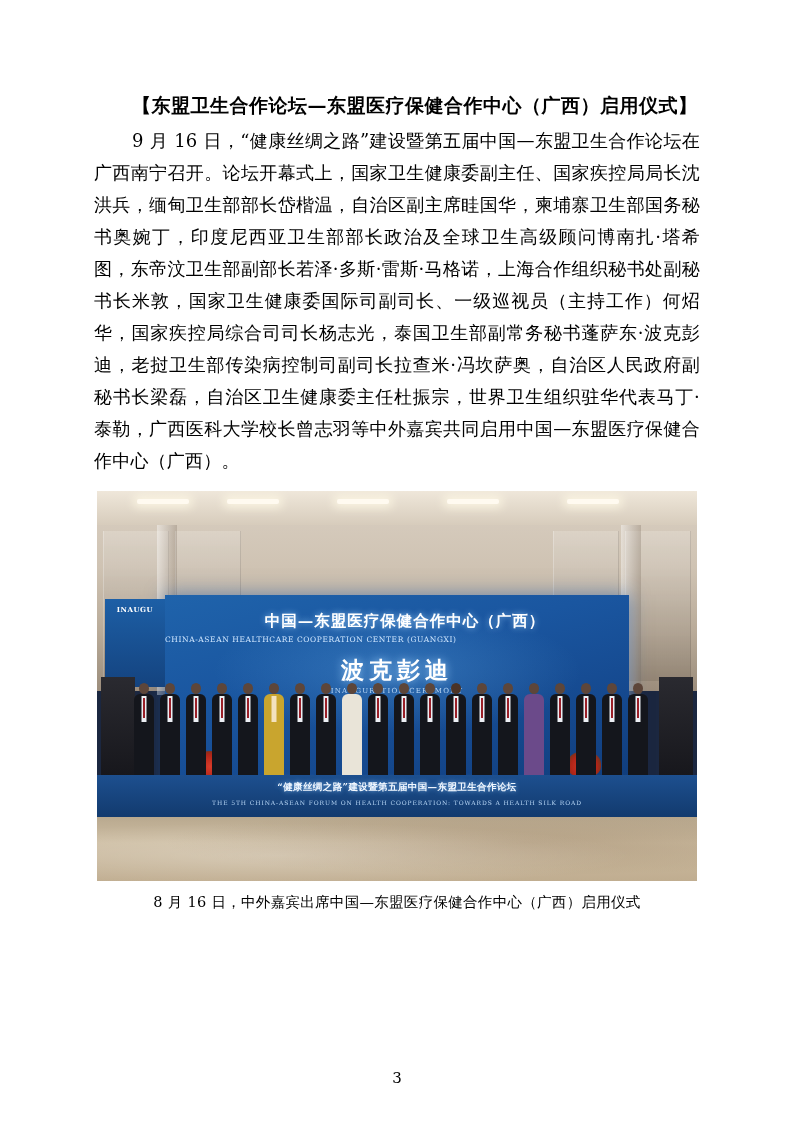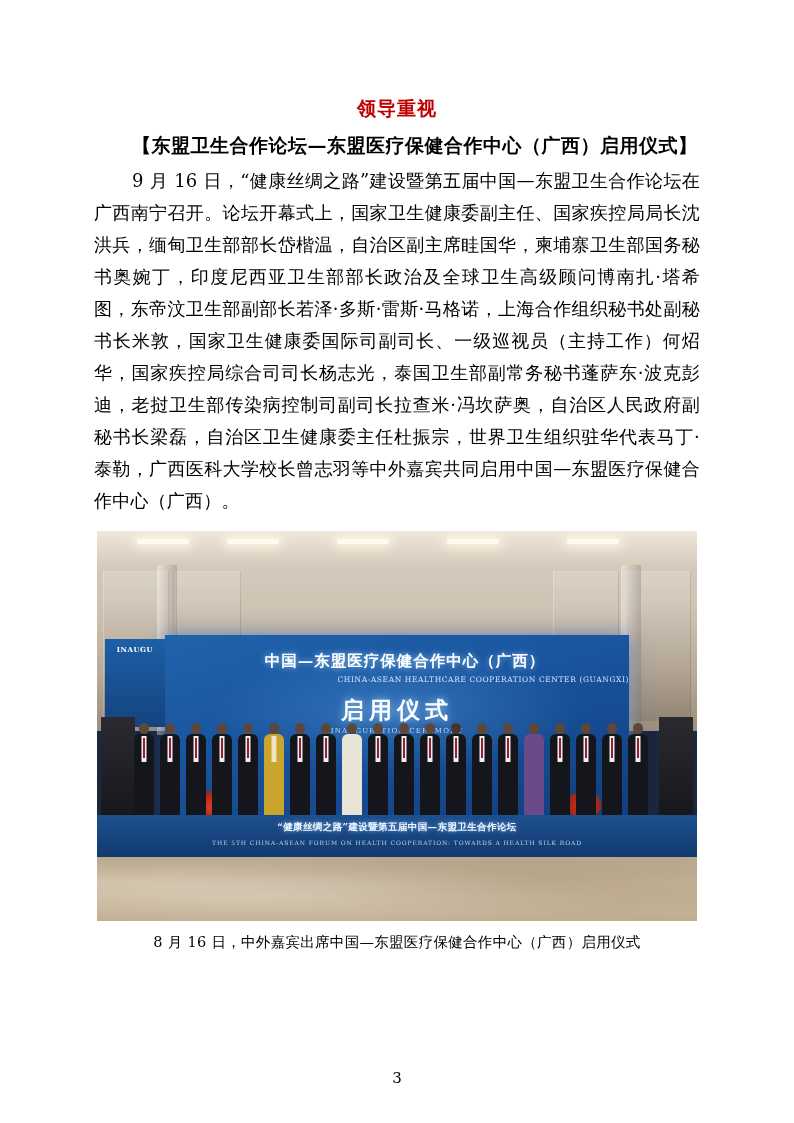--- a/index.html
+++ b/index.html
@@ -118,21 +118,21 @@
     text-align: center;
     color: #ffffff;
     font-size: 15.5px;
     font-weight: bold;
     letter-spacing: 1px;
     text-shadow: 0 0 6px rgba(160,210,255,0.8);
   }
   .screen-en {
     position: absolute;
     top: 40px; left: 0; right: 0;
-    text-align: right;
+    text-align: left;
     color: #cfe6ff;
     font-size: 7.5px;
     letter-spacing: 0.6px;
   }
   .screen-cer {
     position: absolute;
     top: 60px; left: 0; right: 0;
     text-align: center;
     color: #ffffff;
     font-size: 23px;
@@ -298,21 +298,20 @@
     bottom: 36px;
     text-align: center;
     font-size: 15px;
   }
 </style>
 </head>
 <body>
 
 <div class="page">
 
-  <div class="doc-title">领导重视</div>
 
   <div class="headline">【东盟卫生合作论坛—东盟医疗保健合作中心（广西）启用仪式】</div>
 
   <div class="body-text">9 月 16 日，“健康丝绸之路”建设暨第五届中国—东盟卫生合作论坛在广西南宁召开。论坛开幕式上，国家卫生健康委副主任、国家疾控局局长沈洪兵，缅甸卫生部部长岱楷温，自治区副主席眭国华，柬埔寨卫生部国务秘书奥婉丁，印度尼西亚卫生部部长政治及全球卫生高级顾问博南扎·塔希图，东帝汶卫生部副部长若泽·多斯·雷斯·马格诺，上海合作组织秘书处副秘书长米敦，国家卫生健康委国际司副司长、一级巡视员（主持工作）何炤华，国家疾控局综合司司长杨志光，泰国卫生部副常务秘书蓬萨东·波克彭迪，老挝卫生部传染病控制司副司长拉查米·冯坎萨奥，自治区人民政府副秘书长梁磊，自治区卫生健康委主任杜振宗，世界卫生组织驻华代表马丁·泰勒，广西医科大学校长曾志羽等中外嘉宾共同启用中国—东盟医疗保健合作中心（广西）。</div>
 
   <div class="figure">
     <div class="photo">
 
       <div class="hall-wall"></div>
       <div class="hall-ceiling"></div>
@@ -328,21 +327,21 @@
       <div class="wall-panel" style="left:456px;"></div>
       <div class="wall-panel" style="left:528px;"></div>
 
       <div class="col" style="left:60px;"></div>
       <div class="col" style="left:524px;"></div>
 
       <div class="screen">
         <div class="screen-glow"></div>
         <div class="screen-cn">中国—东盟医疗保健合作中心（广西）</div>
         <div class="screen-en">CHINA-ASEAN HEALTHCARE COOPERATION CENTER (GUANGXI)</div>
-        <div class="screen-cer">启用仪式</div>
+        <div class="screen-cer">波克彭迪</div>
         <div class="screen-cer-en">INAUGURATION CEREMONY</div>
         <div class="screen-ribbon">“健康丝绸之路”建设暨第五届中国—东盟卫生合作论坛</div>
         <div class="screen-ribbon-en">THE 5TH CHINA-ASEAN FORUM ON HEALTH COOPERATION: TOWARDS A HEALTH SILK ROAD</div>
       </div>
 
       <div class="side-banner" style="left:8px;">INAUGU</div>
 
       <div class="flower" style="left:96px;"></div>
       <div class="flower" style="right:96px;"></div>
 

